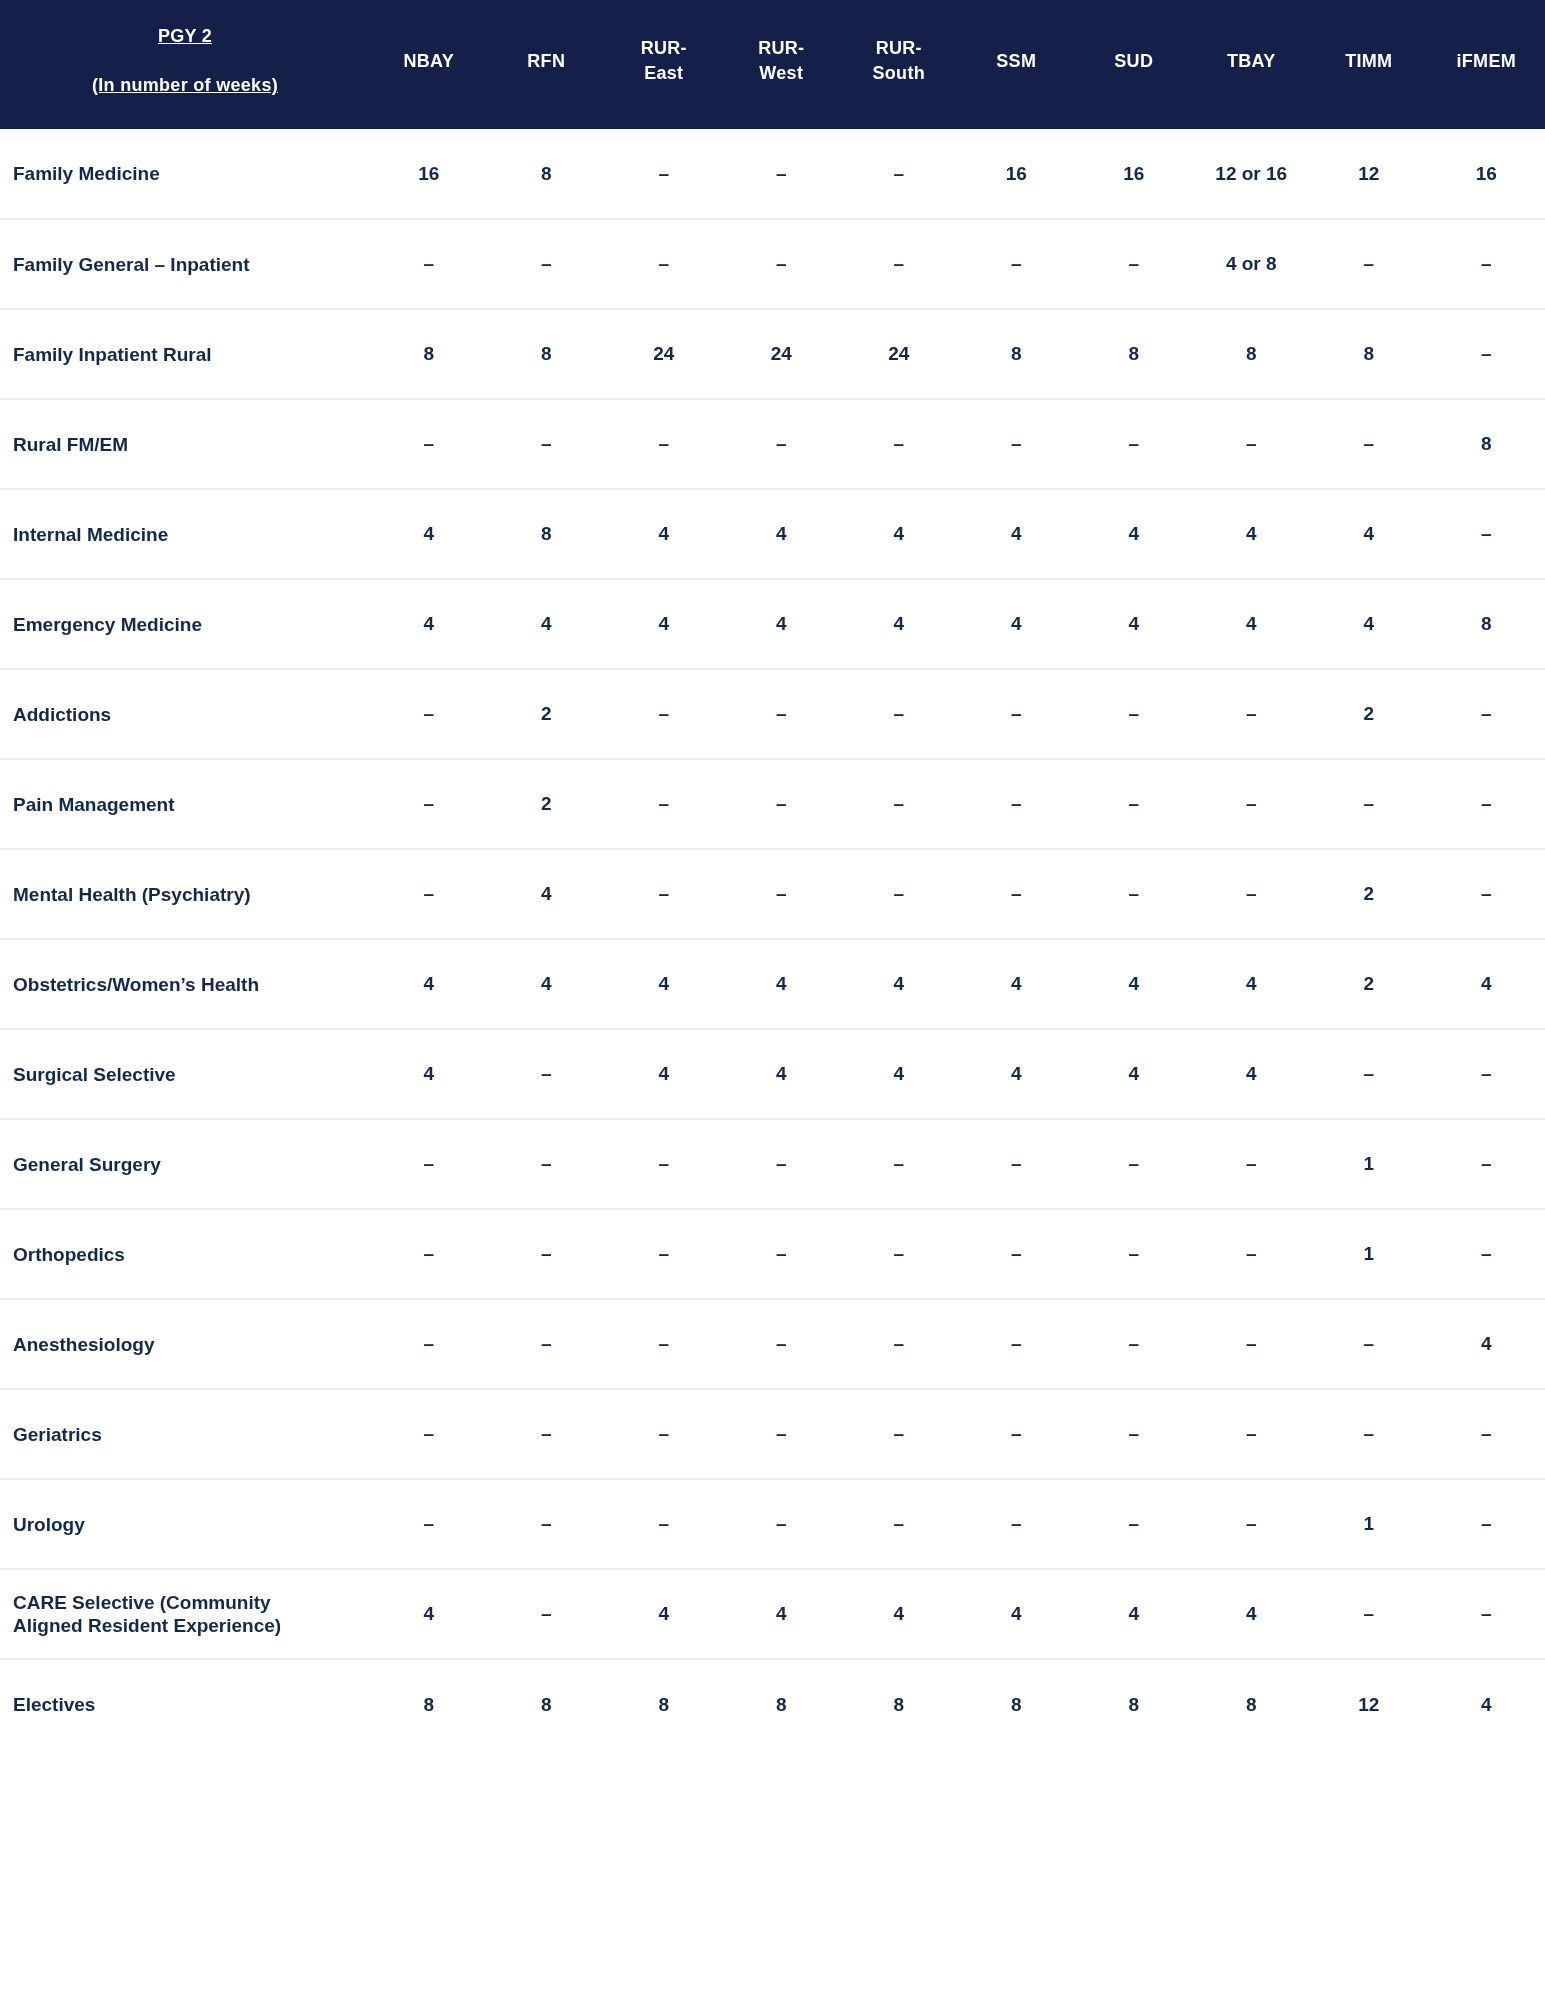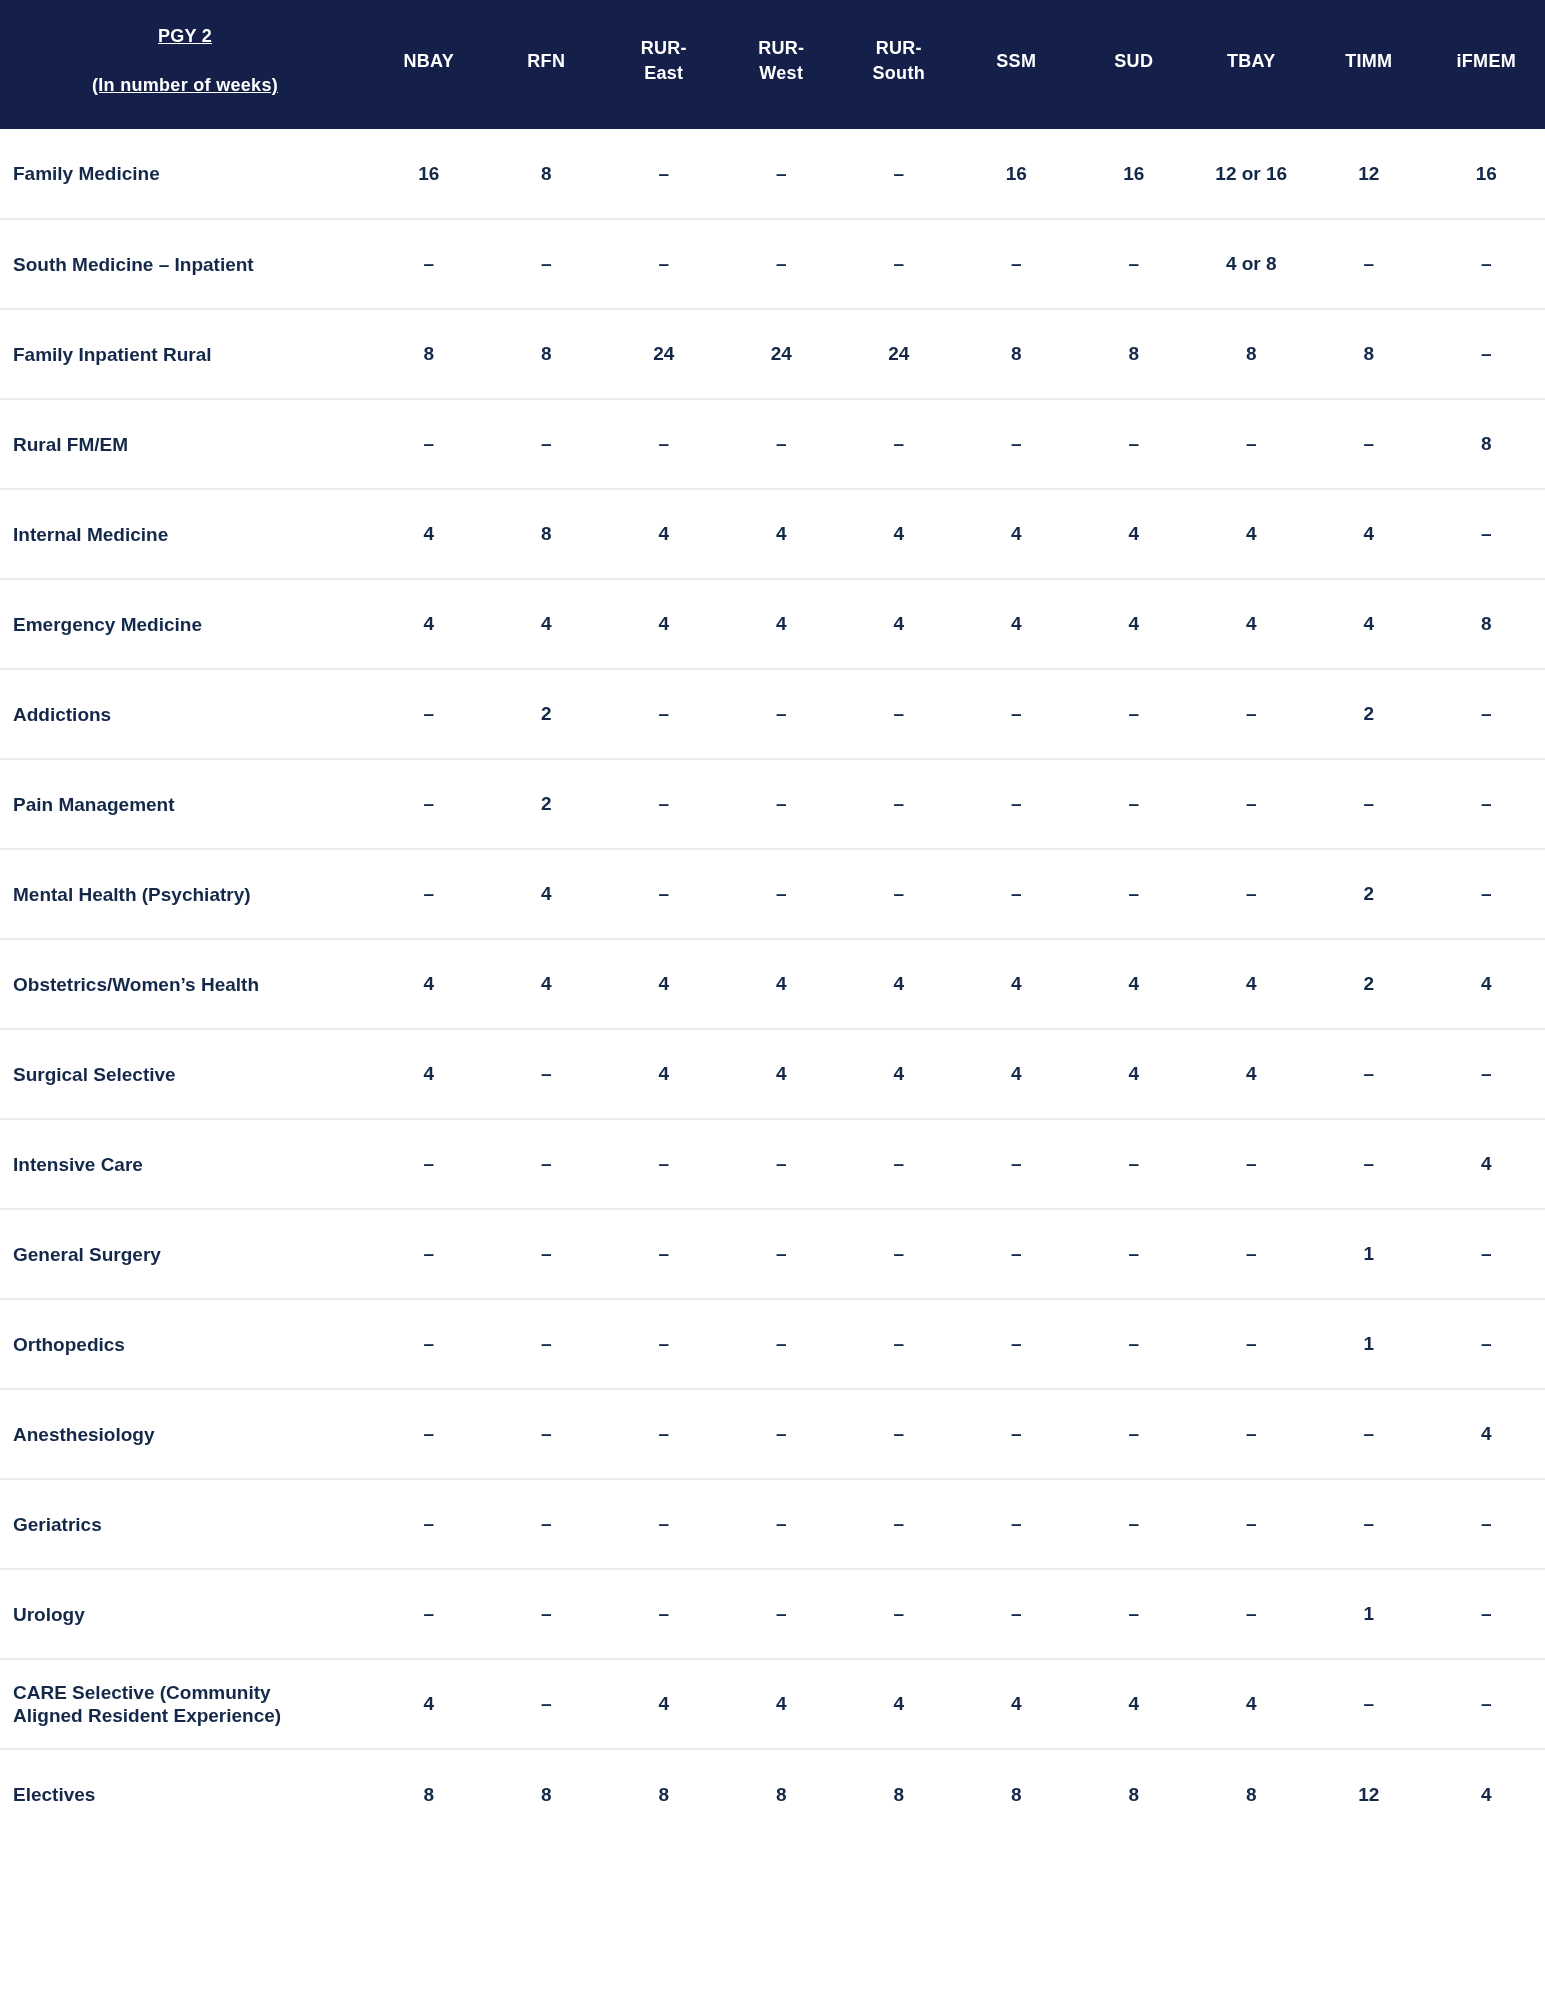--- a/index.html
+++ b/index.html
@@ -94,21 +94,21 @@
           <td>–</td>
           <td>–</td>
           <td>–</td>
           <td>16</td>
           <td>16</td>
           <td>12 or 16</td>
           <td>12</td>
           <td>16</td>
         </tr>
         <tr>
-          <td class="label"><span class="lbl">South Medicine – Inpatient</span></td>
+          <td class="label"><span class="lbl">Family General – Inpatient</span></td>
           <td>–</td>
           <td>–</td>
           <td>–</td>
           <td>–</td>
           <td>–</td>
           <td>–</td>
           <td>–</td>
           <td>4 or 8</td>
           <td>–</td>
           <td>–</td>
@@ -222,33 +222,20 @@
           <td>4</td>
           <td>–</td>
           <td>4</td>
           <td>4</td>
           <td>4</td>
           <td>4</td>
           <td>4</td>
           <td>4</td>
           <td>–</td>
           <td>–</td>
-        </tr>
-        <tr>
-          <td class="label"><span class="lbl">Intensive Care</span></td>
-          <td>–</td>
-          <td>–</td>
-          <td>–</td>
-          <td>–</td>
-          <td>–</td>
-          <td>–</td>
-          <td>–</td>
-          <td>–</td>
-          <td>–</td>
-          <td>4</td>
         </tr>
         <tr>
           <td class="label"><span class="lbl">General Surgery</span></td>
           <td>–</td>
           <td>–</td>
           <td>–</td>
           <td>–</td>
           <td>–</td>
           <td>–</td>
           <td>–</td>

